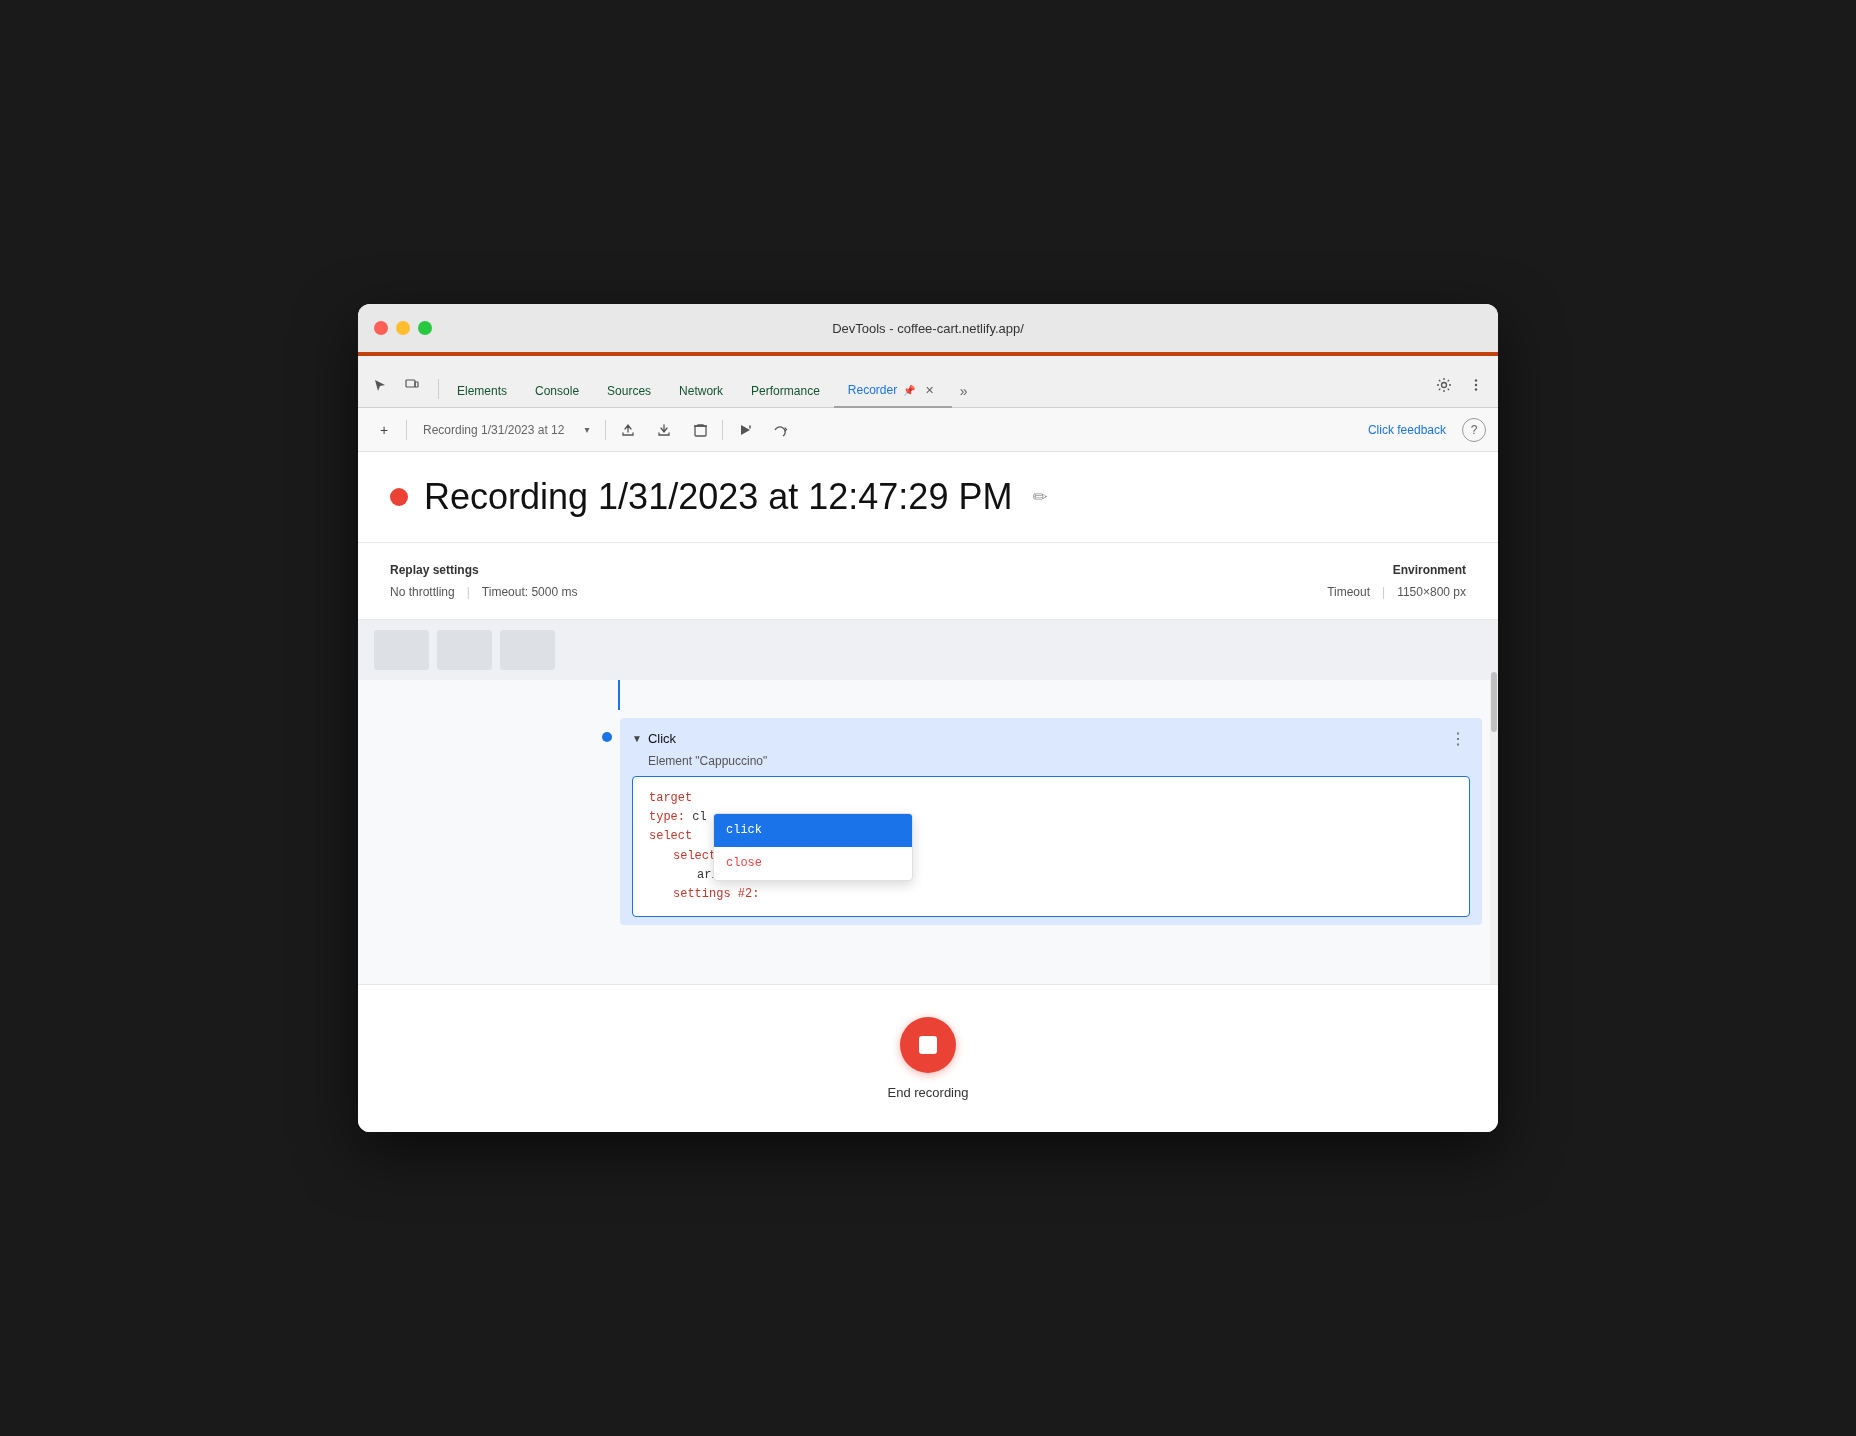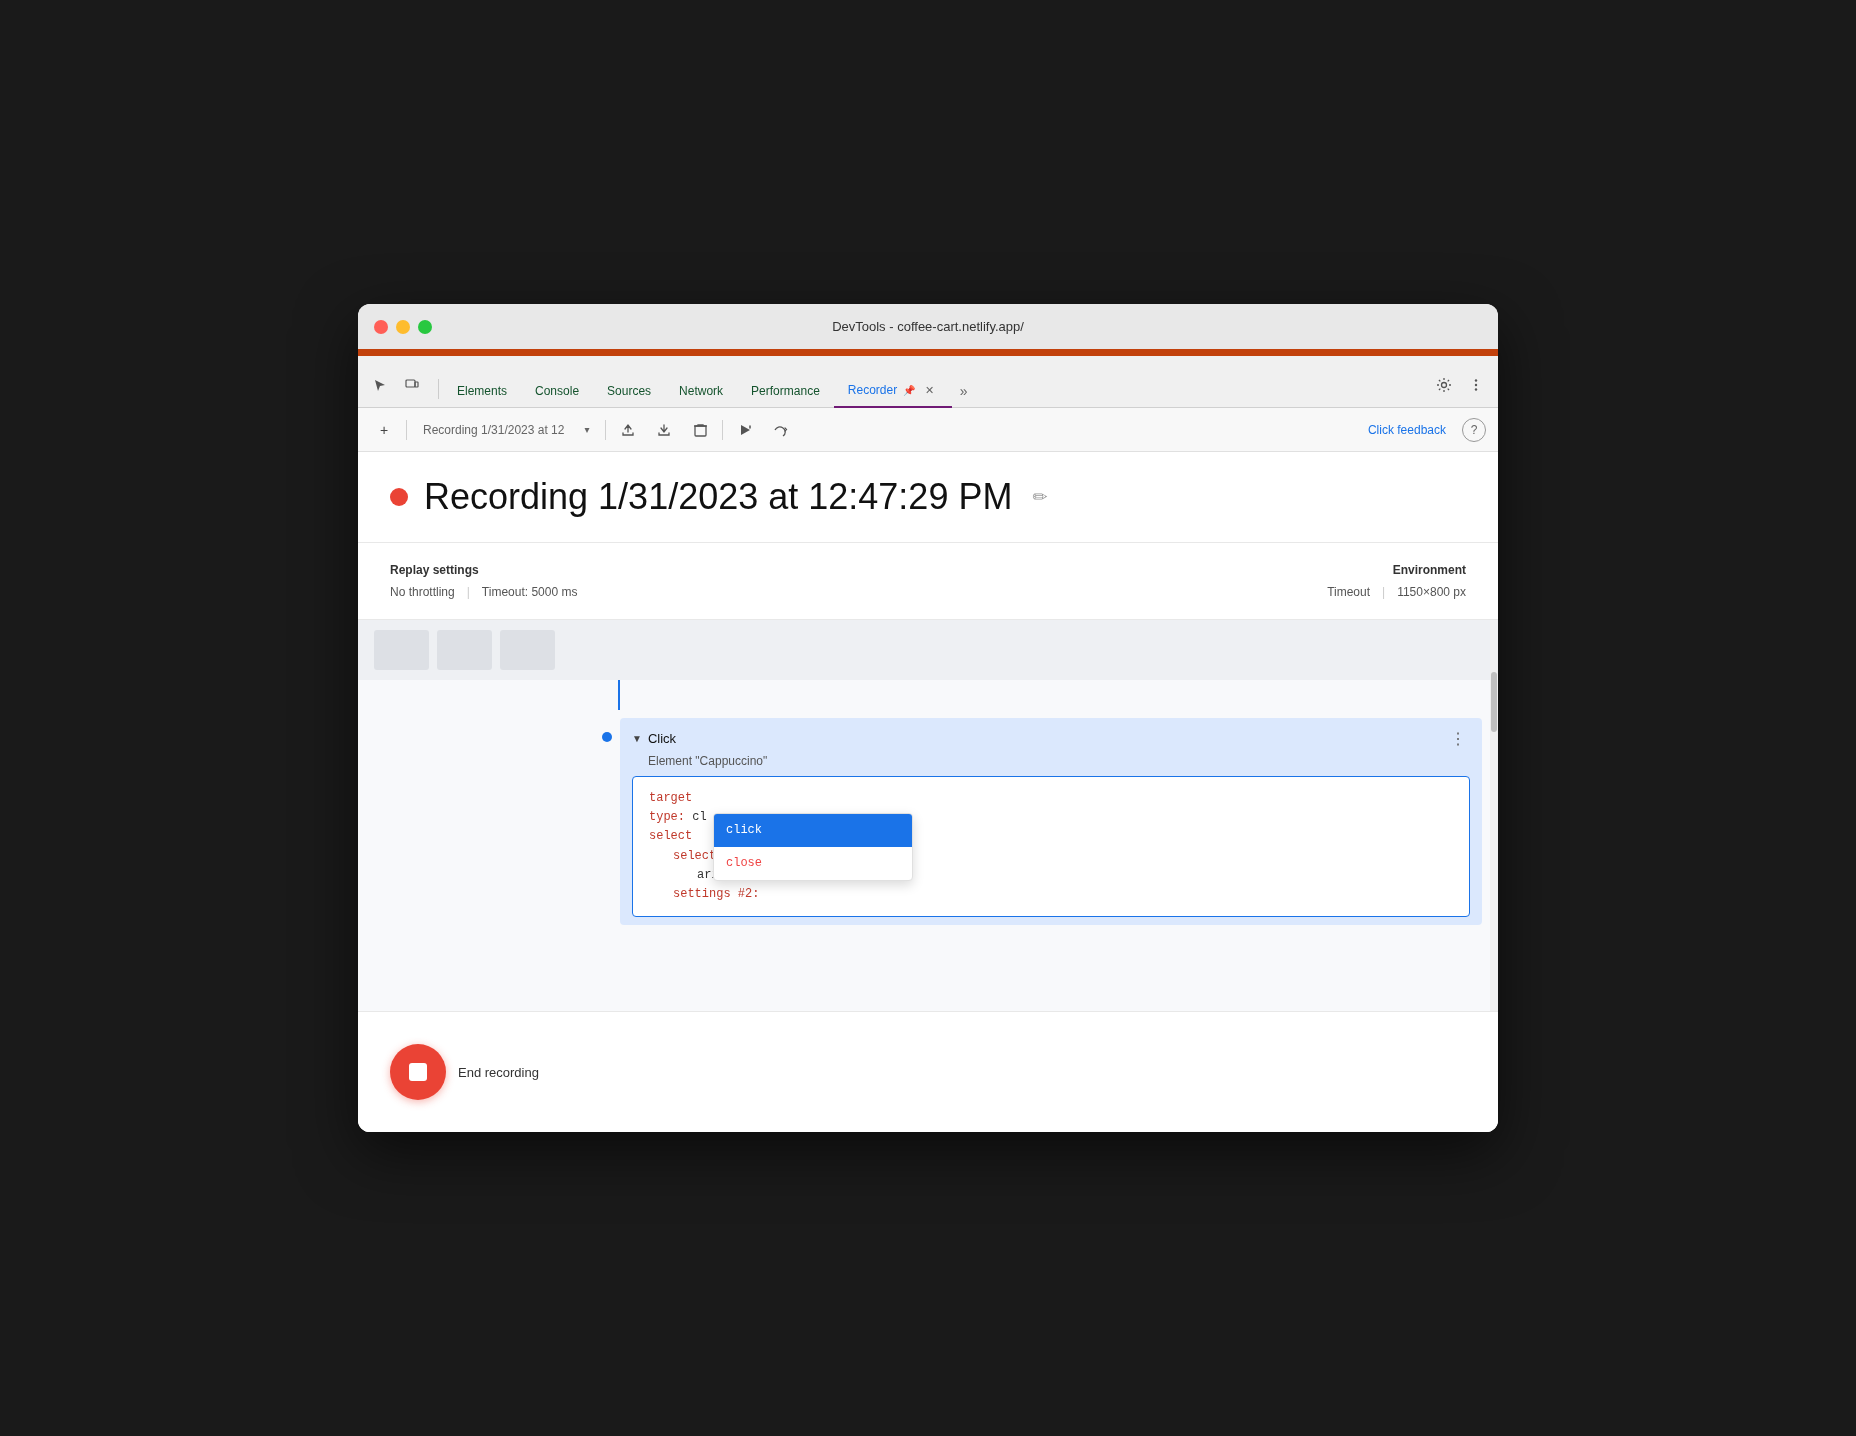--- a/index.html
+++ b/index.html
@@ -22,21 +22,21 @@
     }
 
     
     .title-bar {
       background: #e8e8e8;
       height: 52px;
       display: flex;
       align-items: center;
       justify-content: center;
       position: relative;
-      border-bottom: 7px solid #c2410c;
+      border-bottom: 4px solid #c2410c;
     }
 
     .traffic-lights {
       position: absolute;
       left: 16px;
       display: flex;
       gap: 8px;
       align-items: center;
     }
 
@@ -102,21 +102,21 @@
       border-bottom: 2px solid transparent;
       white-space: nowrap;
       margin-bottom: -1px;
     }
 
     .tab.recorder {
       display: flex;
       align-items: center;
       gap: 6px;
       color: #1a73e8;
-      border-bottom: 2px solid #701a75;
+      border-bottom: 2px solid #a3a3a3;
     }
 
     .tab-close {
       width: 16px;
       height: 16px;
       display: flex;
       align-items: center;
       justify-content: center;
       border-radius: 3px;
       font-size: 11px;
@@ -441,21 +441,21 @@
       background: #c0c0c0;
       border-radius: 3px;
       margin: 2px auto;
       position: relative;
       top: 50px;
     }
 
     
     .end-recording-area {
       display: flex;
-      flex-direction: row;
+      flex-direction: column;
       align-items: center;
       padding: 32px;
       gap: 12px;
       background: white;
       border-top: 1px solid #e8e8e8;
     }
 
     .stop-btn {
       width: 56px;
       height: 56px;

